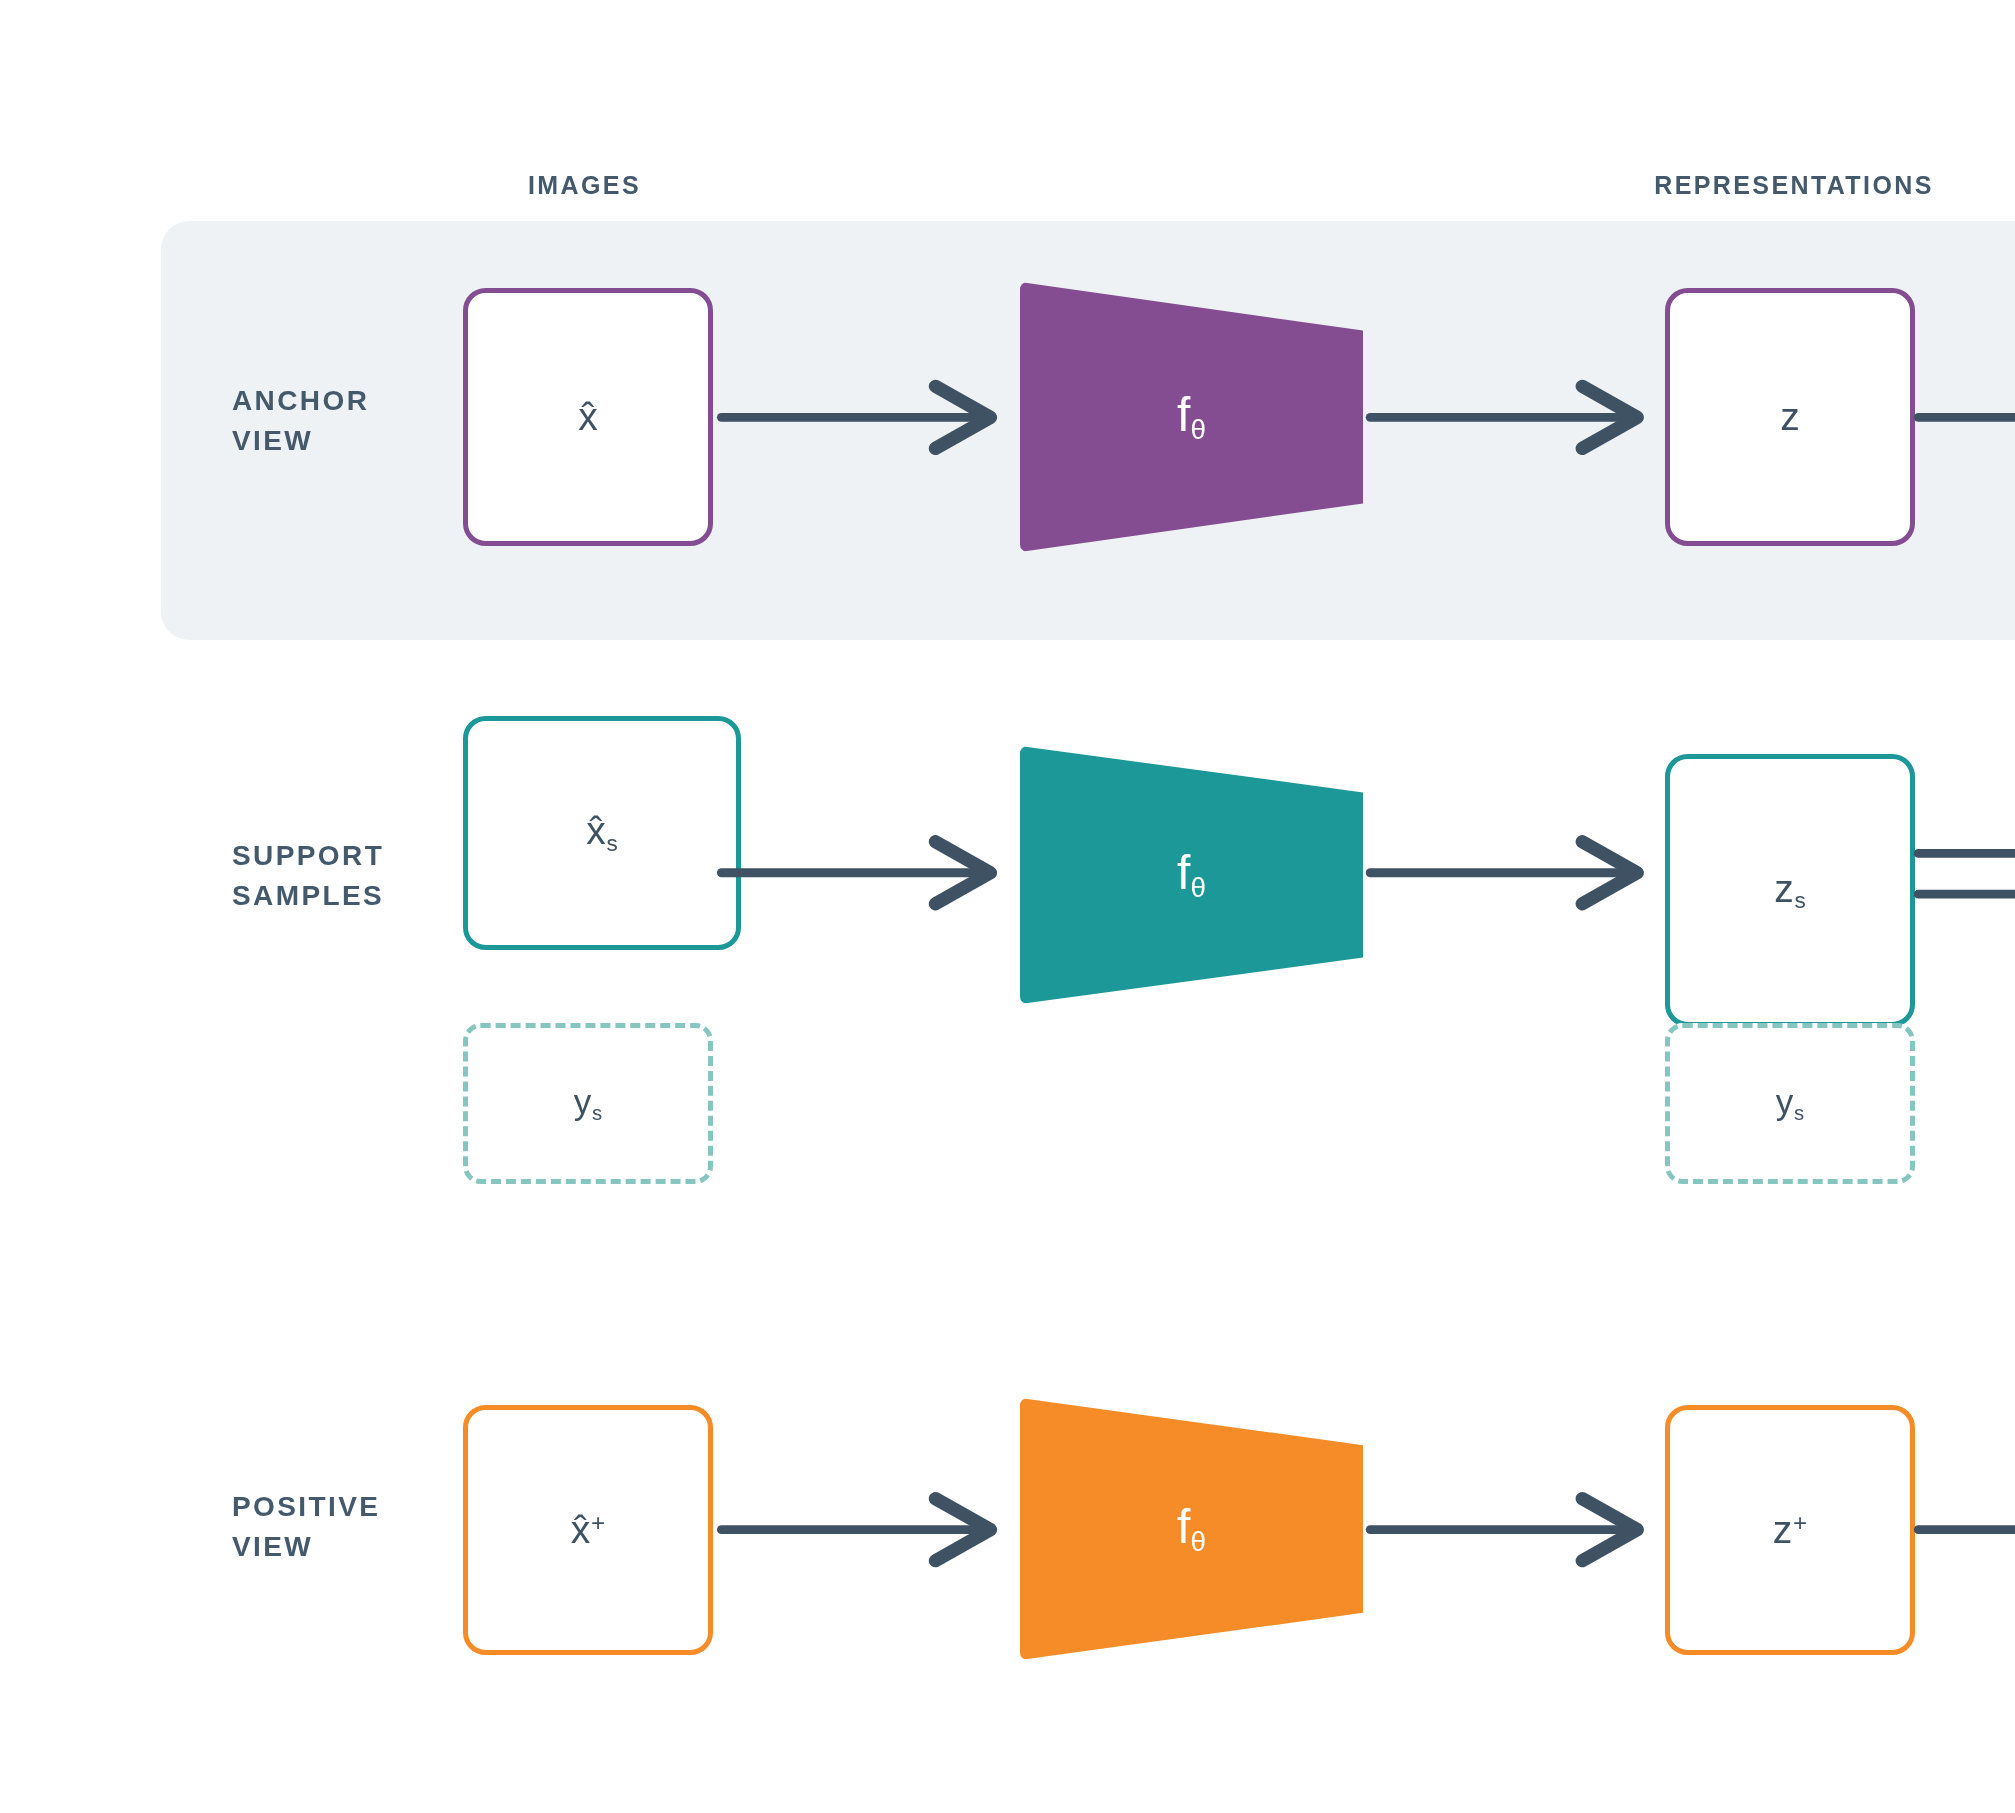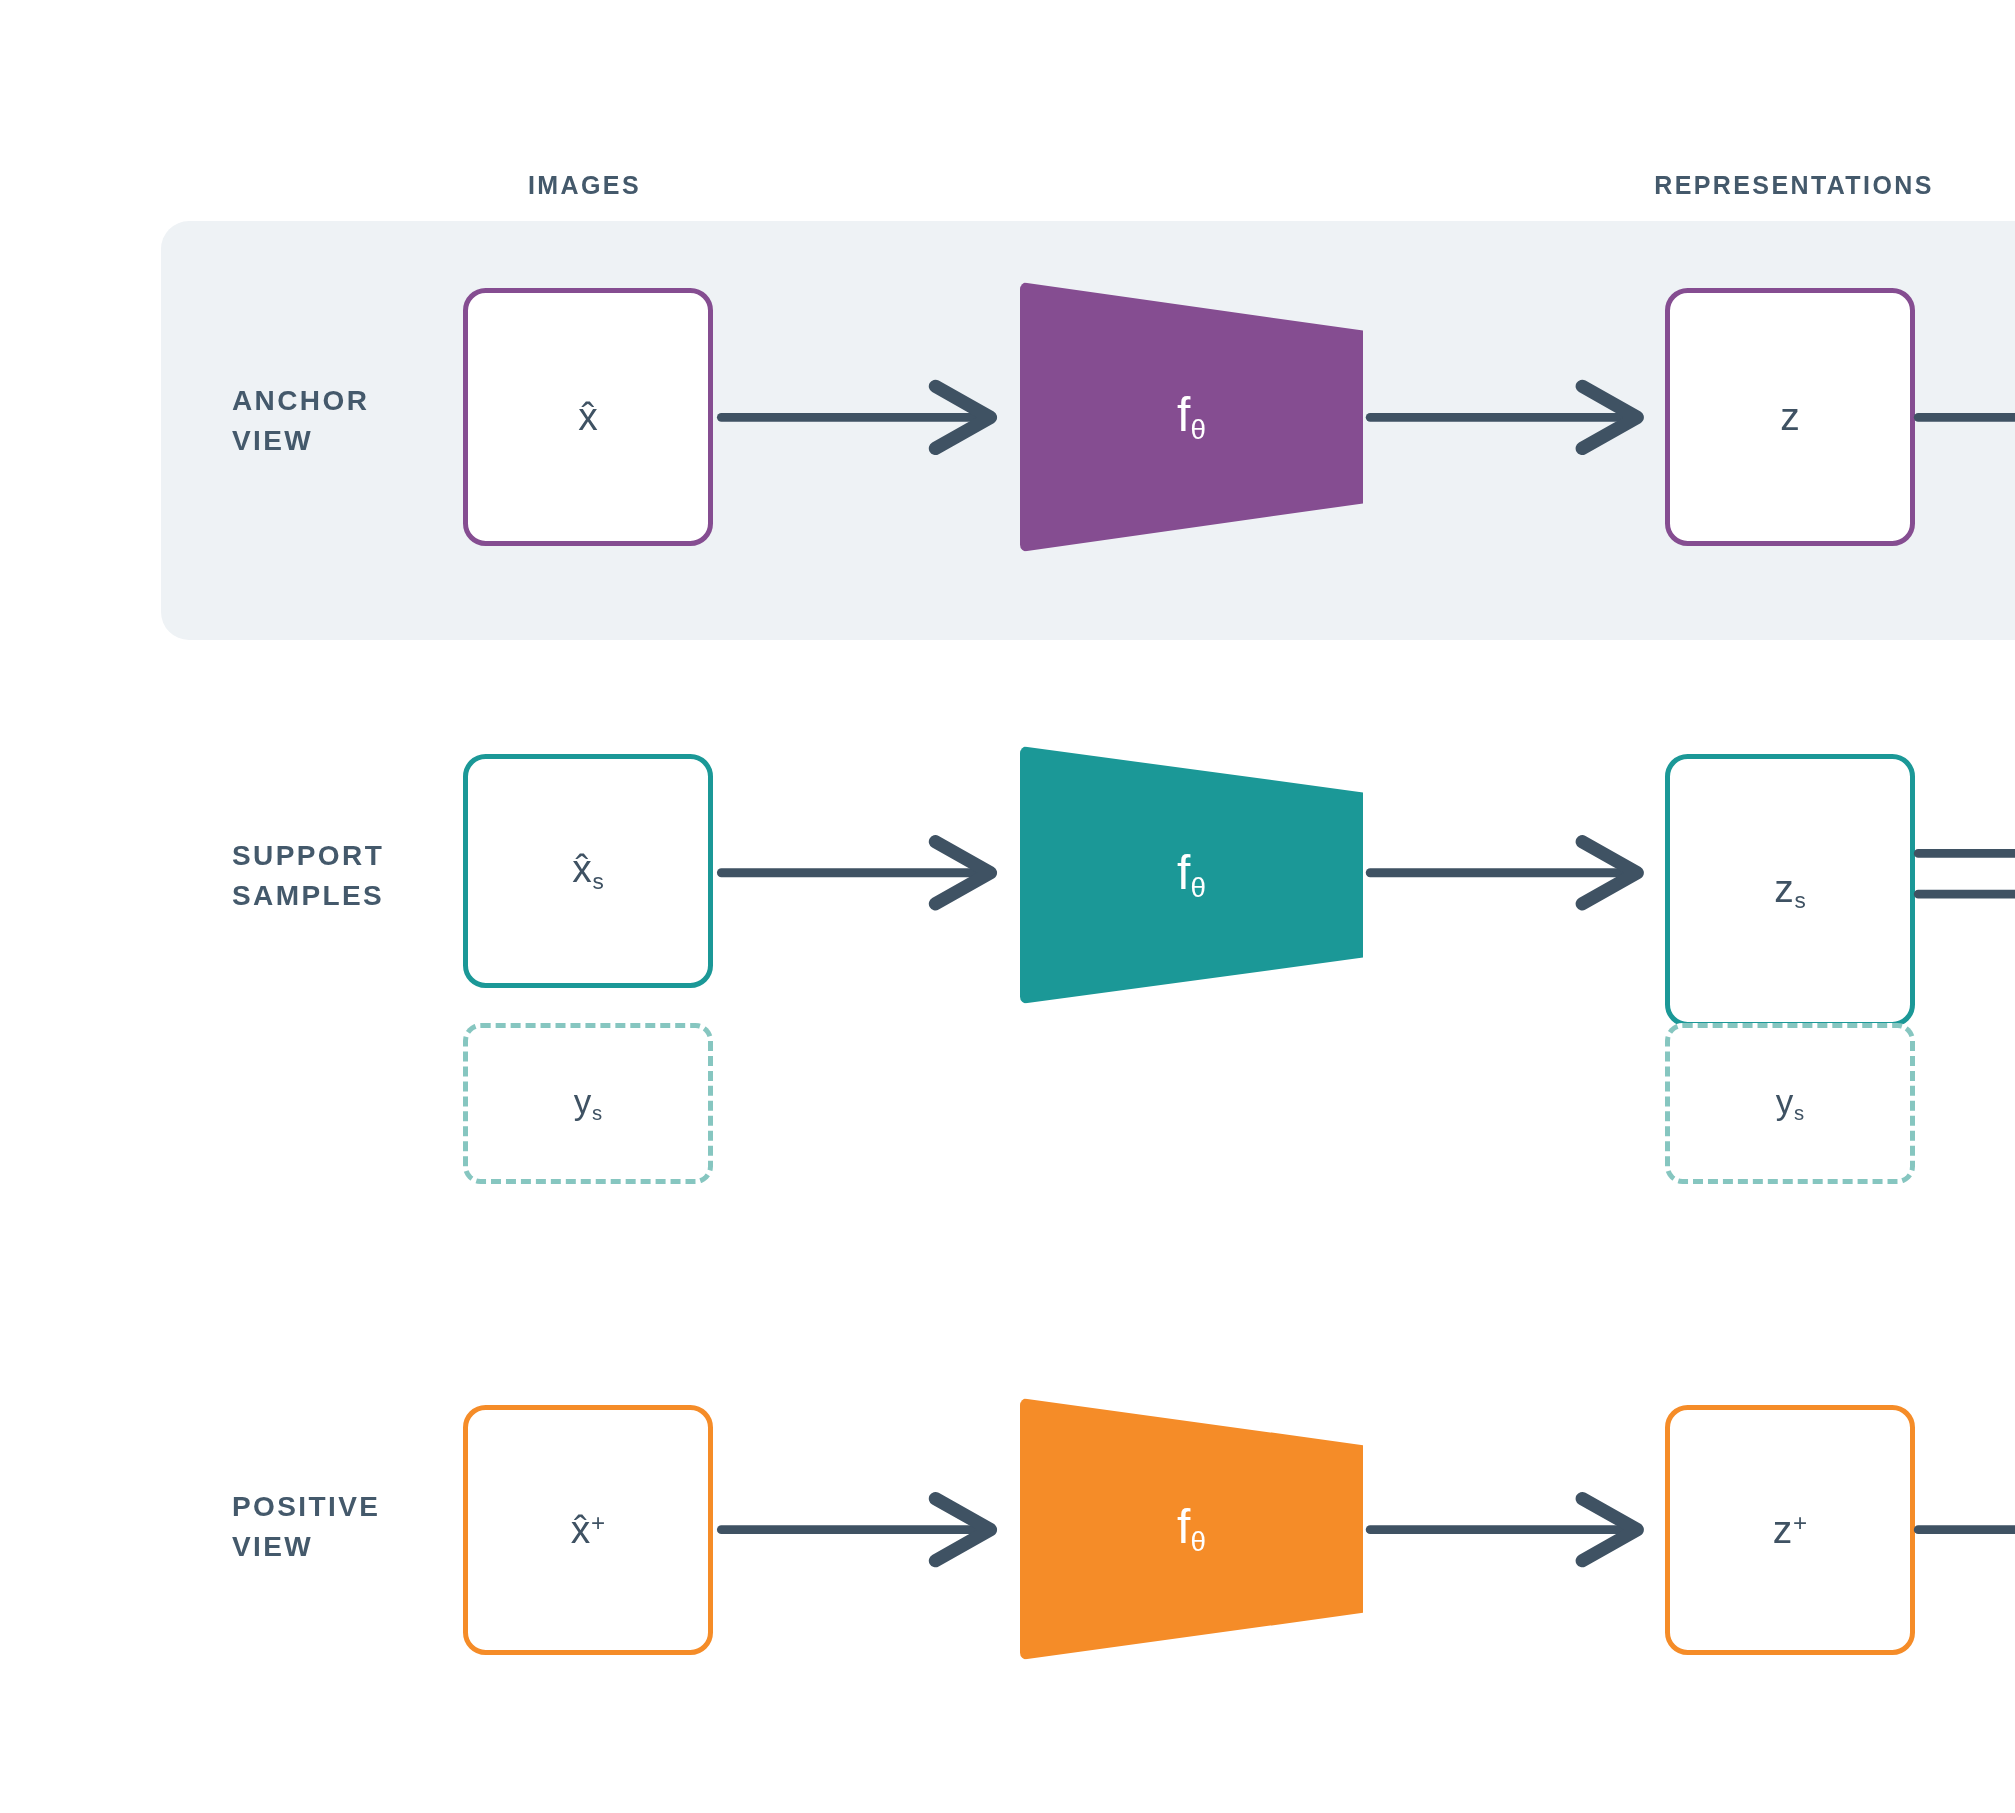--- a/index.html
+++ b/index.html
@@ -91,21 +91,21 @@
     </span>
   </div>
 
   <div class="node-box solid" style="left:1665px; top:288px; width:250px; height:258px; border-color:#854D91;">
     <span>z</span>
   </div>
 
   <div class="row-label" style="left:232px; top:836px;">SUPPORT
 SAMPLES</div>
 
-  <div class="node-box solid" style="left:463px; top:754px; width:250px; height:234px; border-color:#1B9897;">
+  <div class="node-box solid" style="left:463px; top:716px; width:278px; height:234px; border-color:#1B9897;">
     <span>
       <span>x̂</span><span class="sub">s</span>
     </span>
   </div>
 
   <div class="node-box dashed-box" style="left:463px; top:1023px; width:250px; height:161px; border-color:#86C6C0; border-radius:17.7px; font-size:35px;">
     <span>
       <span>y</span><span class="sub">s</span>
     </span>
   </div>

